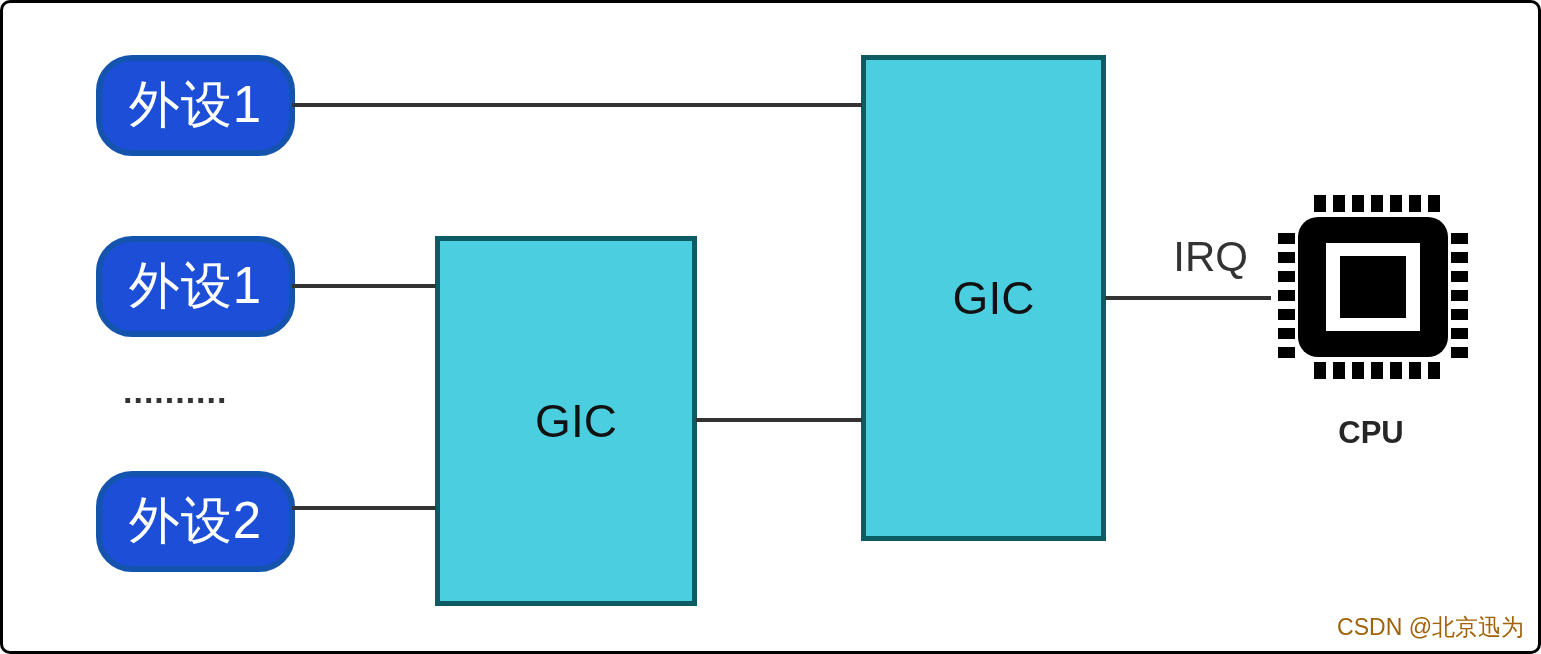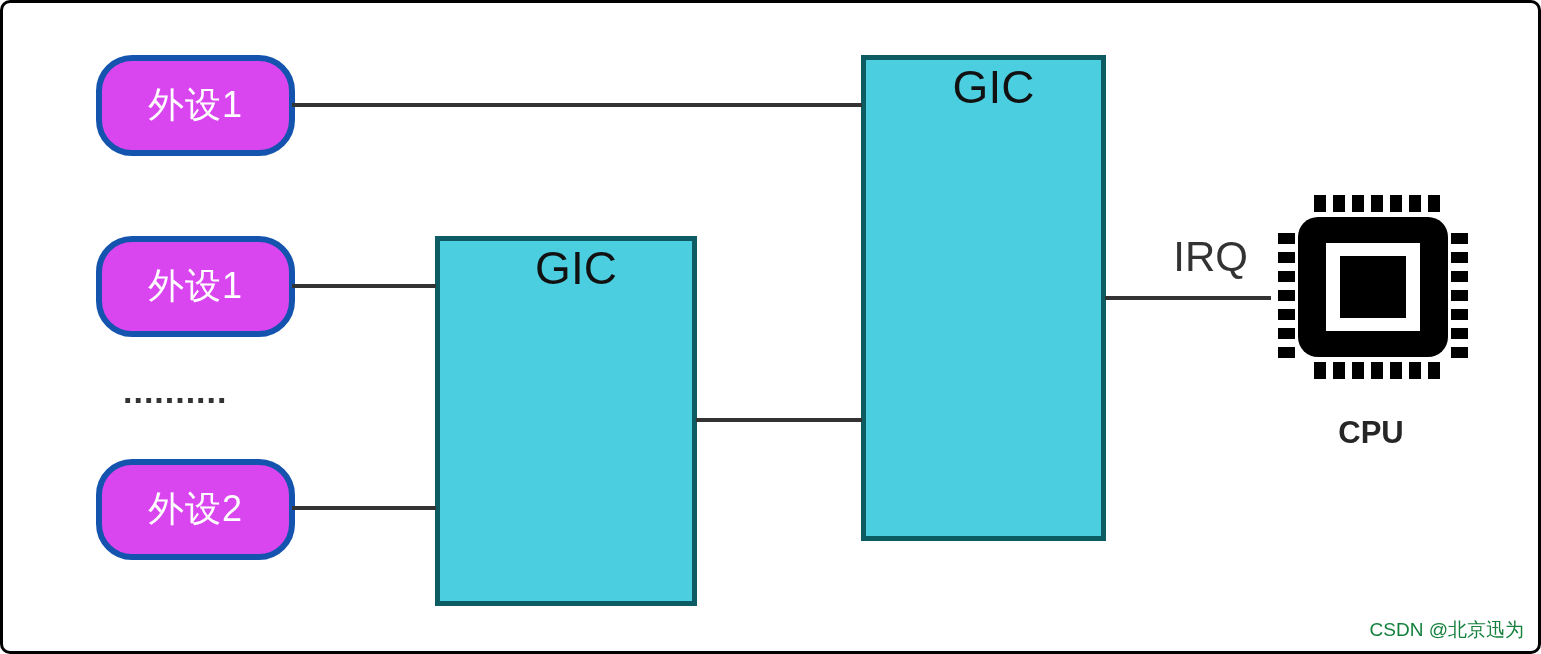--- a/index.html
+++ b/index.html
@@ -15,52 +15,53 @@
     border-radius: 10px;
     overflow: hidden;
   }
 
   
   .pill {
     position: absolute;
     left: 93px;
     width: 199px;
     height: 101px;
-    background: #d946ef;
+    background: #1d4ed8;
     border: 6px solid #1454ae;
     border-radius: 36px;
     display: flex;
     align-items: center;
     justify-content: center;
     color: #ffffff;
-    font-size: 36px;
+    font-size: 51px;
     letter-spacing: 1px;
   }
   .pill-1 { top: 52px; }
   .pill-2 { top: 233px; }
-  .pill-3 { top: 456px; }
+  .pill-3 { top: 468px; }
 
   
   .dots {
     position: absolute;
     left: 120px;
     top: 368px;
     font-size: 34px;
     font-weight: bold;
     letter-spacing: 1px;
     color: #333333;
     line-height: 40px;
   }
 
   
   .gic-box {
     position: absolute;
     background: #4bcfe0;
     border: 5px solid #0d5c63;
     display: flex;
+    align-items: center;
     justify-content: center;
     color: #111111;
     font-size: 46px;
     padding-left: 20px;
   }
   .gic-left  { left: 432px; top: 233px; width: 262px; height: 370px; }
   .gic-right { left: 858px; top: 52px;  width: 245px; height: 486px; }
 
   
   .line {
@@ -95,22 +96,22 @@
     text-align: center;
     font-size: 31px;
     font-weight: bold;
     color: #262626;
   }
 
   .watermark {
     position: absolute;
     right: 14px;
     bottom: 8px;
-    font-size: 19px;
-    color: #15803d;
+    font-size: 23px;
+    color: #a16207;
   }
 </style>
 </head>
 <body>
 
 <div class="canvas">
 
   <div class="pill pill-1">
     <span>外设1</span>
   </div>

